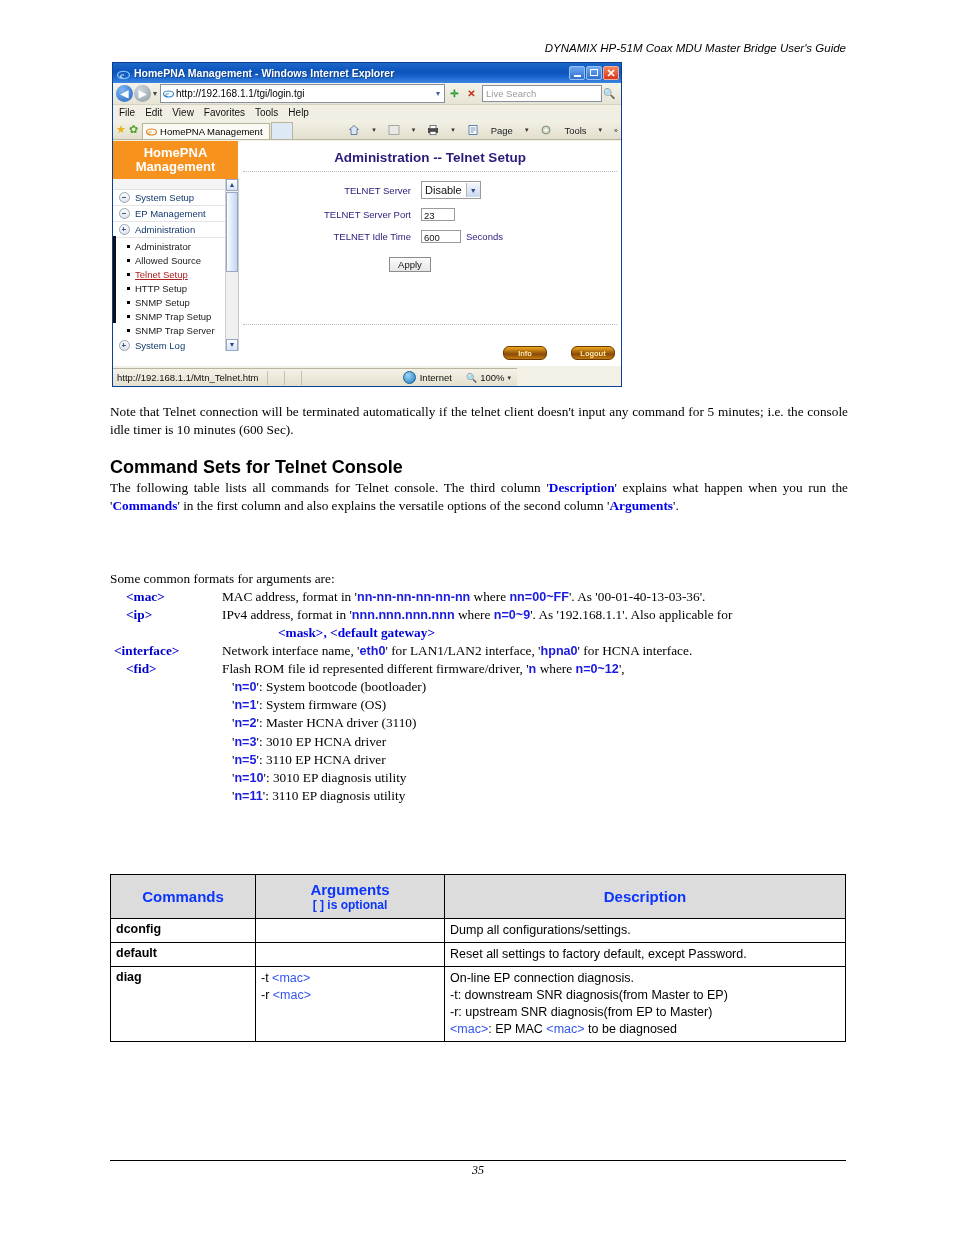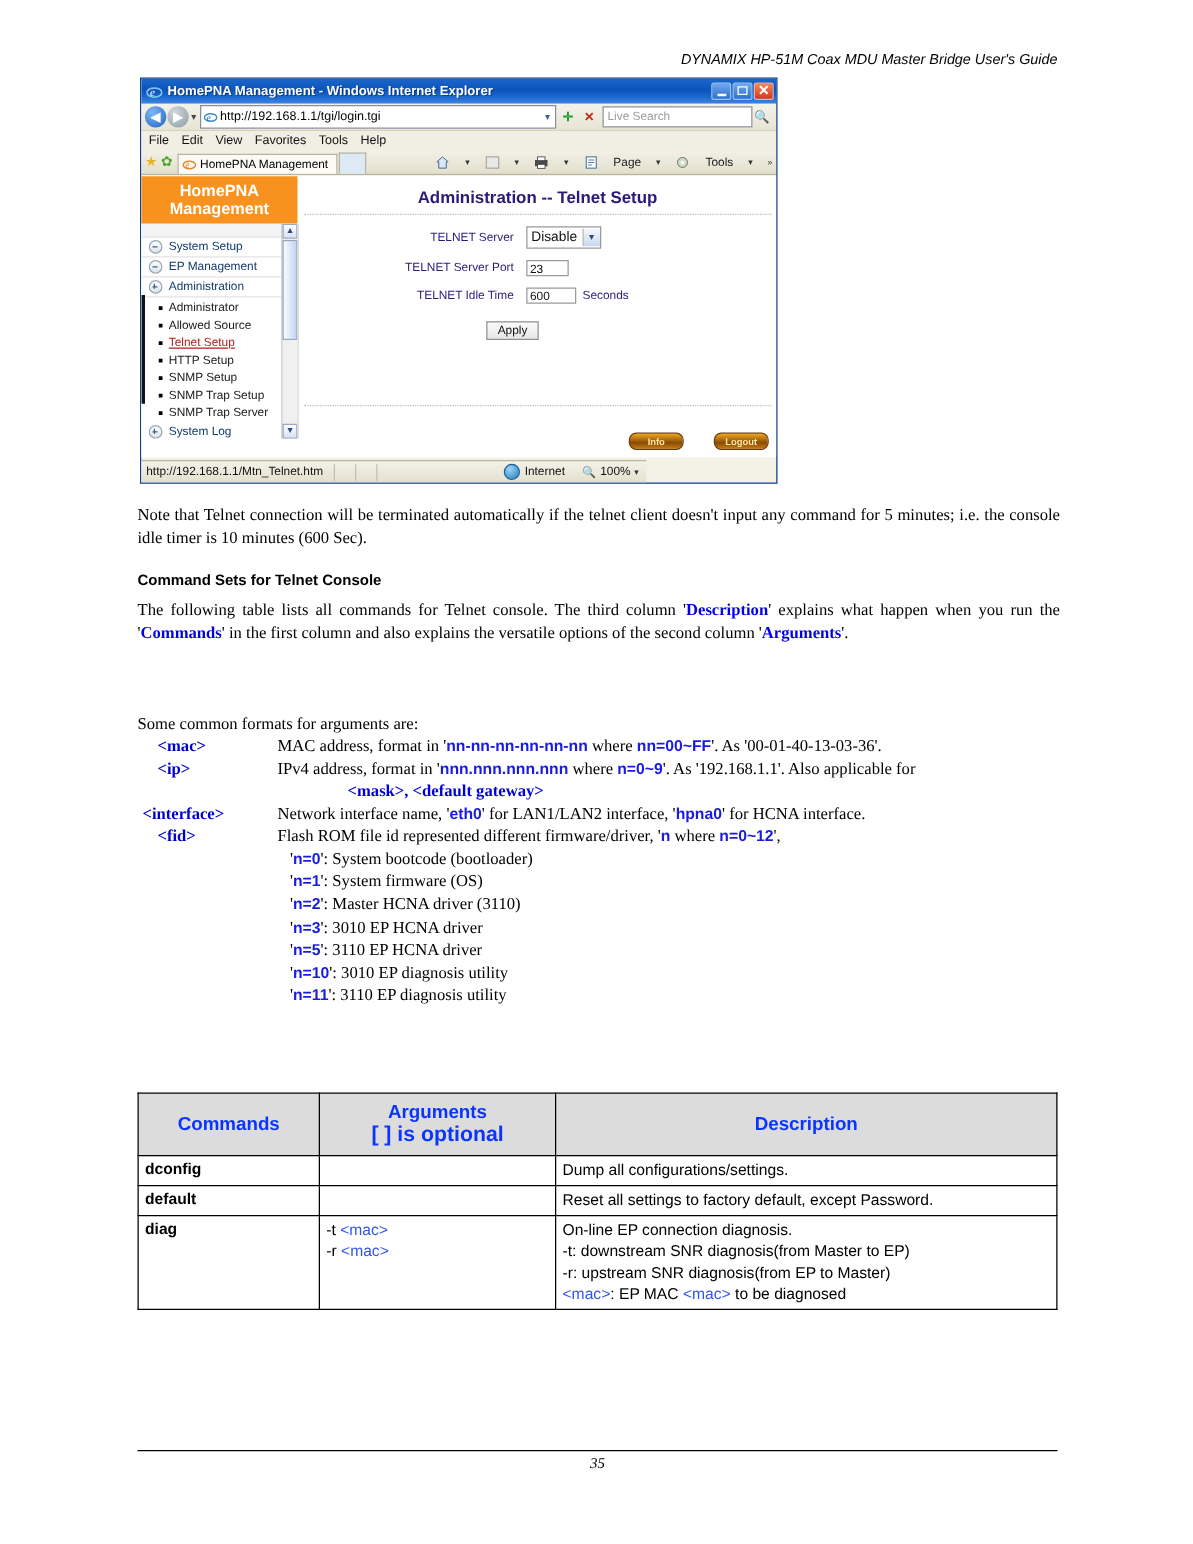--- a/index.html
+++ b/index.html
@@ -358,21 +358,21 @@
     font-size:13.3px;
     line-height:18px;
     color:#000;
     text-align:justify;
   }
   h2.heading {
     position:absolute;
     left:110px; width:738px;
     margin:0;
     font-family:"Liberation Sans", sans-serif;
-    font-size:12px;
+    font-size:18px;
     font-weight:bold;
     color:#000;
   }
   .blue { color:#0000ee; font-weight:bold; }
   .blue-mono { color:#1a1ae0; font-family:"Liberation Sans", sans-serif; font-size:12.6px; font-weight:bold;}
   .bluebold { color:#0000dd; font-weight:bold; }
 
   .arglist {
     position:absolute; left:110px; width:738px;
     font-family:"Liberation Serif", serif;
@@ -409,21 +409,21 @@
   }
   table.cmd thead th {
     background:#dcdcdc;
     color:#0b35ff;
     font-size:15px;
     font-weight:bold;
     text-align:center;
     vertical-align:middle;
     padding:6px 4px;
   }
-  .th-sub { font-size:17px; display:block; }
+  .th-sub { font-size:12px; display:block; }
   td.c-cmd { width:134px; font-size:12.5px; font-weight:bold; color:#000; vertical-align:middle;}
   td.c-arg { width:178px; font-size:12.5px; color:#000; }
   td.c-desc { font-size:12.5px; color:#000; }
   .mac-tok { color:#3355ee; }
   .desc-line { display:block; line-height:17px; }
   .arg-line { display:block; line-height:17px; }
 
   
   .footer-rule {
     position:absolute; left:110px; top:1160px;

